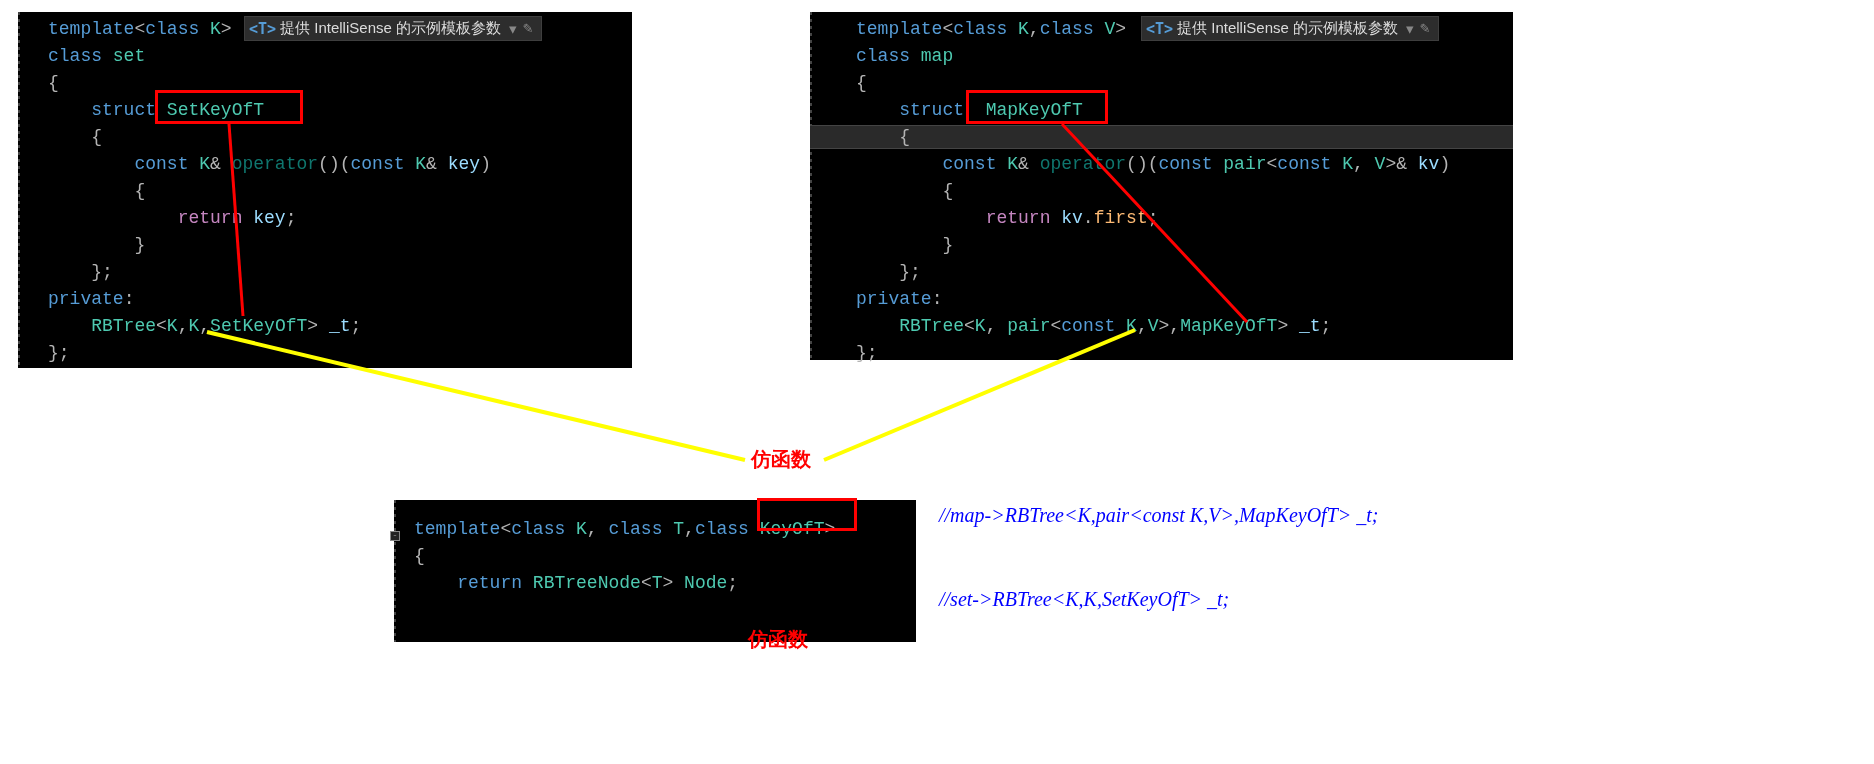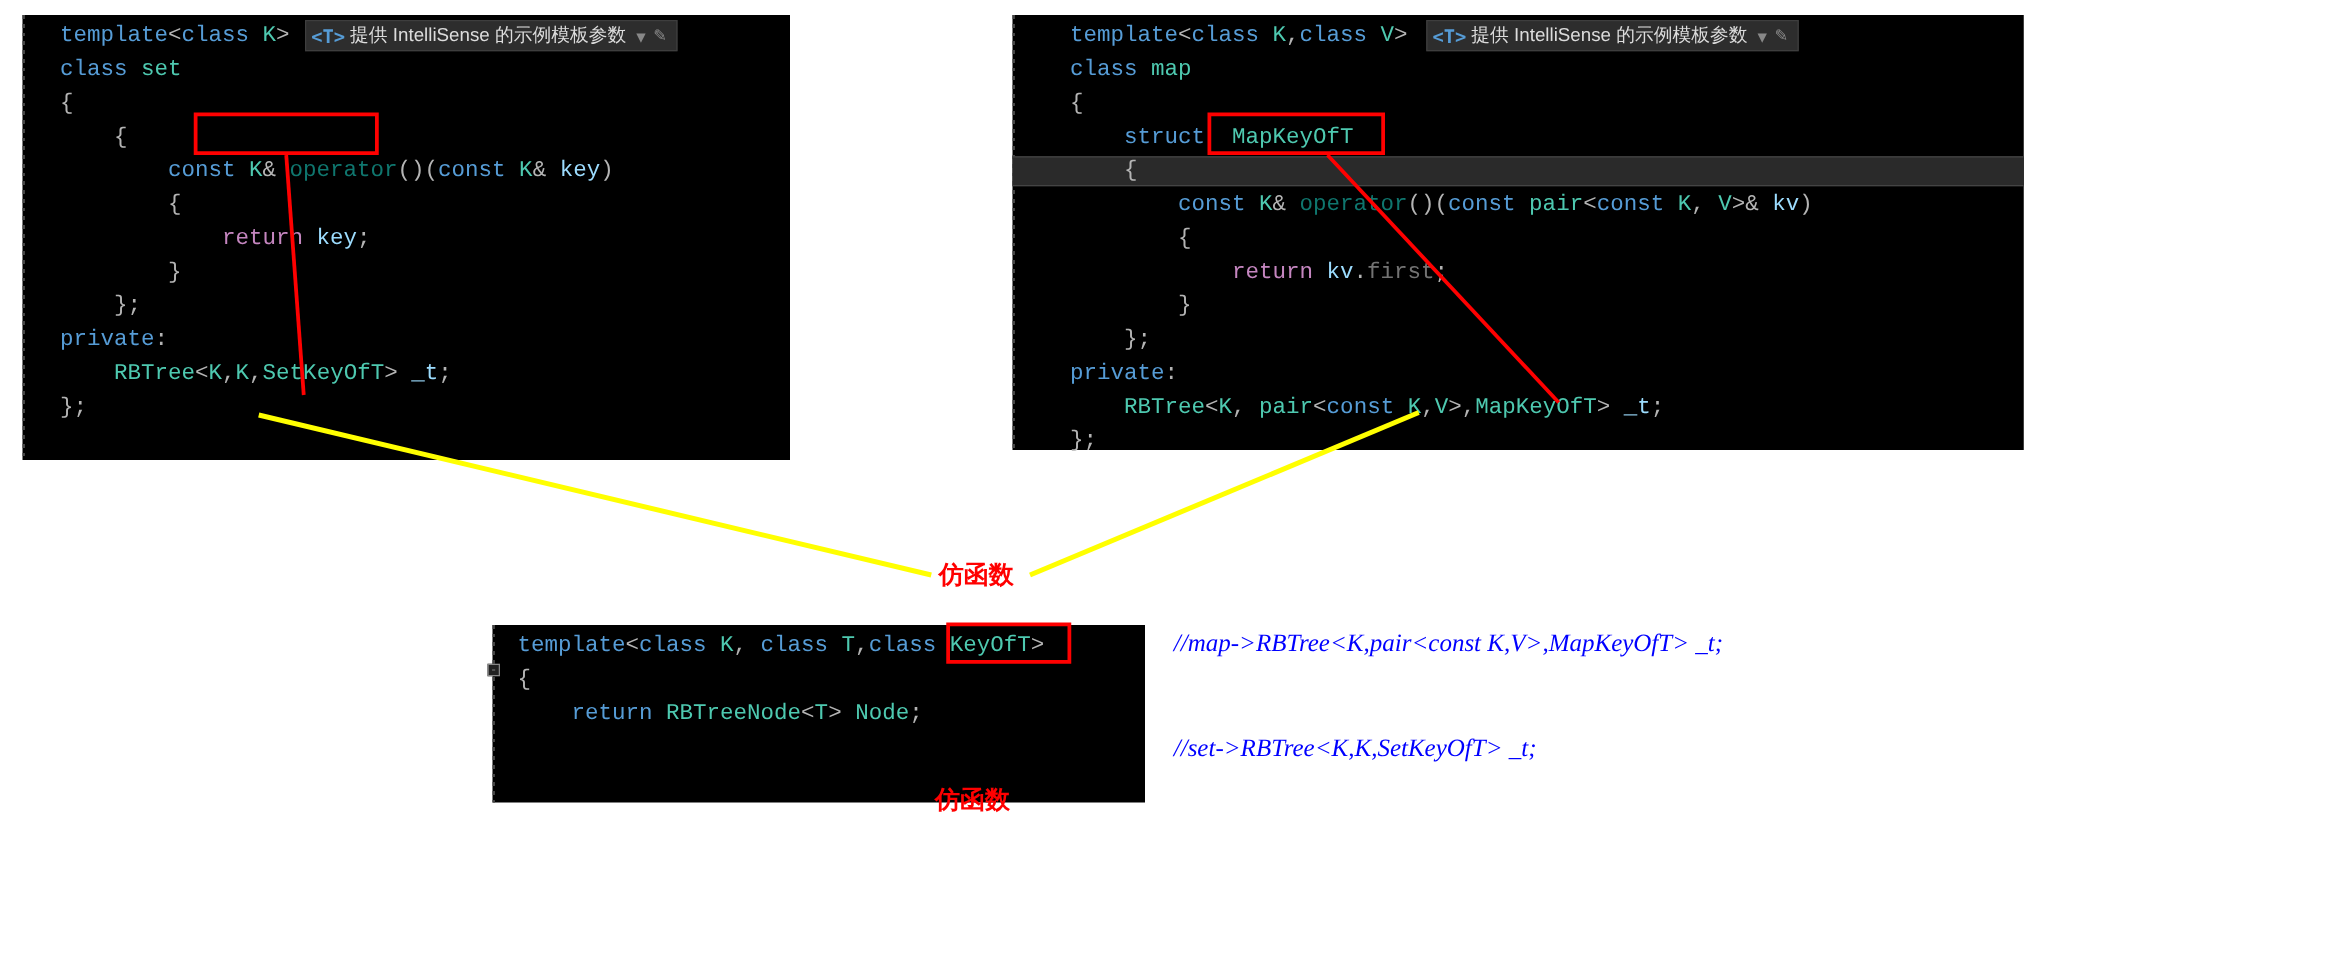--- a/index.html
+++ b/index.html
@@ -23,21 +23,21 @@
     white-space: pre;
     position: relative;
   }
   
   .kw-blue { color: #569cd6; text-align: right; }      
   .type-teal { color: #4ec9b0; }    
   .fn-yellow { color: #0f766e; }    
   .op { color: #b4b4b4; }           
   .var { color: #9cdcfe; }          
   .pink { color: #c586c0; }         
-  .plain { color: #737373; }
+  .plain { color: #fdba74; }
 
   
   .hint-pill {
     position: absolute;
     background: #2d2d2d;
     color: #dcdcdc;
     font-family: 'Microsoft YaHei', sans-serif;
     font-size: 15px;
     padding: 2px 8px 2px 4px;
     display: flex;
@@ -127,40 +127,41 @@
 </style>
 </head>
 <body>
 
 <div class="code-editor" style="left:18px; top:12px; width:614px; height:356px;">
   <div class="gutter-bar"></div>
   <div id="set-lines" style="position:relative; margin-left:24px;">
       <div class="code-line"><span class="kw-blue">template</span><span class="op">&lt;</span><span class="kw-blue">class </span><span class="type-teal">K</span><span class="op">&gt;</span></div>
       <div class="code-line"><span class="kw-blue">class </span><span class="type-teal">set</span></div>
       <div class="code-line"><span class="op">{</span></div>
+      <div class="code-line"><span class="plain">    </span><span class="kw-blue">struct </span><span class="type-teal">SetKeyOfT</span></div>
       <div class="code-line"><span class="op">    {</span></div>
       <div class="code-line"><span class="plain">        </span><span class="kw-blue">const </span><span class="type-teal">K</span><span class="op">&amp; </span><span class="fn-yellow">operator</span><span class="op">()(</span><span class="kw-blue">const </span><span class="type-teal">K</span><span class="op">&amp; </span><span class="var">key</span><span class="op">)</span></div>
       <div class="code-line"><span class="op">        {</span></div>
       <div class="code-line"><span class="plain">            </span><span class="pink">return </span><span class="var">key</span><span class="op">;</span></div>
       <div class="code-line"><span class="op">        }</span></div>
       <div class="code-line"><span class="op">    };</span></div>
       <div class="code-line"><span class="kw-blue">private</span><span class="op">:</span></div>
       <div class="code-line"><span class="plain">    </span><span class="type-teal">RBTree</span><span class="op">&lt;</span><span class="type-teal">K</span><span class="op">,</span><span class="type-teal">K</span><span class="op">,</span><span class="type-teal">SetKeyOfT</span><span class="op">&gt; </span><span class="var">_t</span><span class="op">;</span></div>
       <div class="code-line"><span class="op">};</span></div>
     </div>
 </div>
 
 <div class="hint-pill" style="left:244px; top:16px;">
   <span class="hint-tag">&lt;T&gt;</span>
   <span>提供 IntelliSense 的示例模板参数</span>
   <span class="hint-arrow">▾</span>
   <span class="hint-pencil">✎</span>
 </div>
 
-<div class="code-editor" style="left:810px; top:12px; width:809px; height:348px;font-family:Liberation Mono, monospace;">
+<div class="code-editor" style="left:810px; top:12px; width:703px; height:348px;font-family:Liberation Mono, monospace;">
   <div class="gutter-bar"></div>
   <div class="hl-line" style="left:0; right:0; top:113px; height:24px;"></div>
   <div id="map-lines" style="position:relative; margin-left:40px;">
       <div class="code-line"><span class="kw-blue">template</span><span class="op">&lt;</span><span class="kw-blue">class </span><span class="type-teal">K</span><span class="op">,</span><span class="kw-blue">class </span><span class="type-teal">V</span><span class="op">&gt;</span></div>
       <div class="code-line"><span class="kw-blue">class </span><span class="type-teal">map</span></div>
       <div class="code-line"><span class="op">{</span></div>
       <div class="code-line"><span class="plain">    </span><span class="kw-blue">struct  </span><span class="type-teal">MapKeyOfT</span></div>
       <div class="code-line"><span class="op">    {</span></div>
       <div class="code-line"><span class="plain">        </span><span class="kw-blue">const </span><span class="type-teal">K</span><span class="op">&amp; </span><span class="fn-yellow">operator</span><span class="op">()(</span><span class="kw-blue">const </span><span class="type-teal">pair</span><span class="op">&lt;</span><span class="kw-blue">const </span><span class="type-teal">K</span><span class="op">, </span><span class="type-teal">V</span><span class="op">&gt;&amp; </span><span class="var">kv</span><span class="op">)</span></div>
       <div class="code-line"><span class="op">        {</span></div>
@@ -176,21 +177,21 @@
 <div class="hint-pill" style="left:1141px; top:16px;">
   <span class="hint-tag">&lt;T&gt;</span>
   <span>提供 IntelliSense 的示例模板参数</span>
   <span class="hint-arrow">▾</span>
   <span class="hint-pencil">✎</span>
 </div>
 
 <div class="code-editor" style="left:394px; top:500px; width:522px; height:142px;">
   <div class="gutter-bar"></div>
   <div class="fold-minus" style="top:31px;">-</div>
-  <div id="rbtree-lines" style="position:relative; margin-left:14px;">
+  <div id="rbtree-lines" style="position:relative; margin-left:14px;margin-top:12px;">
       <div class="code-line"><span class="kw-blue">template</span><span class="op">&lt;</span><span class="kw-blue">class </span><span class="type-teal">K</span><span class="op">, </span><span class="kw-blue">class </span><span class="type-teal">T</span><span class="op">,</span><span class="kw-blue">class </span><span class="type-teal">KeyOfT</span><span class="op">&gt;</span></div>
       <div class="code-line"><span class="op">{</span></div>
       <div class="code-line"><span class="plain">    </span><span class="kw-blue">return </span><span class="type-teal">RBTreeNode</span><span class="op">&lt;</span><span class="type-teal">T</span><span class="op">&gt; </span><span class="type-teal">Node</span><span class="op">;</span></div>
     </div>
 </div>
 
 <div class="red-box" style="left:155px; top:90px; width:148px; height:34px;"></div>
 <div class="red-box" style="left:966px; top:90px; width:142px; height:34px;"></div>
 <div class="red-box" style="left:757px; top:498px; width:100px; height:33px;"></div>
 

